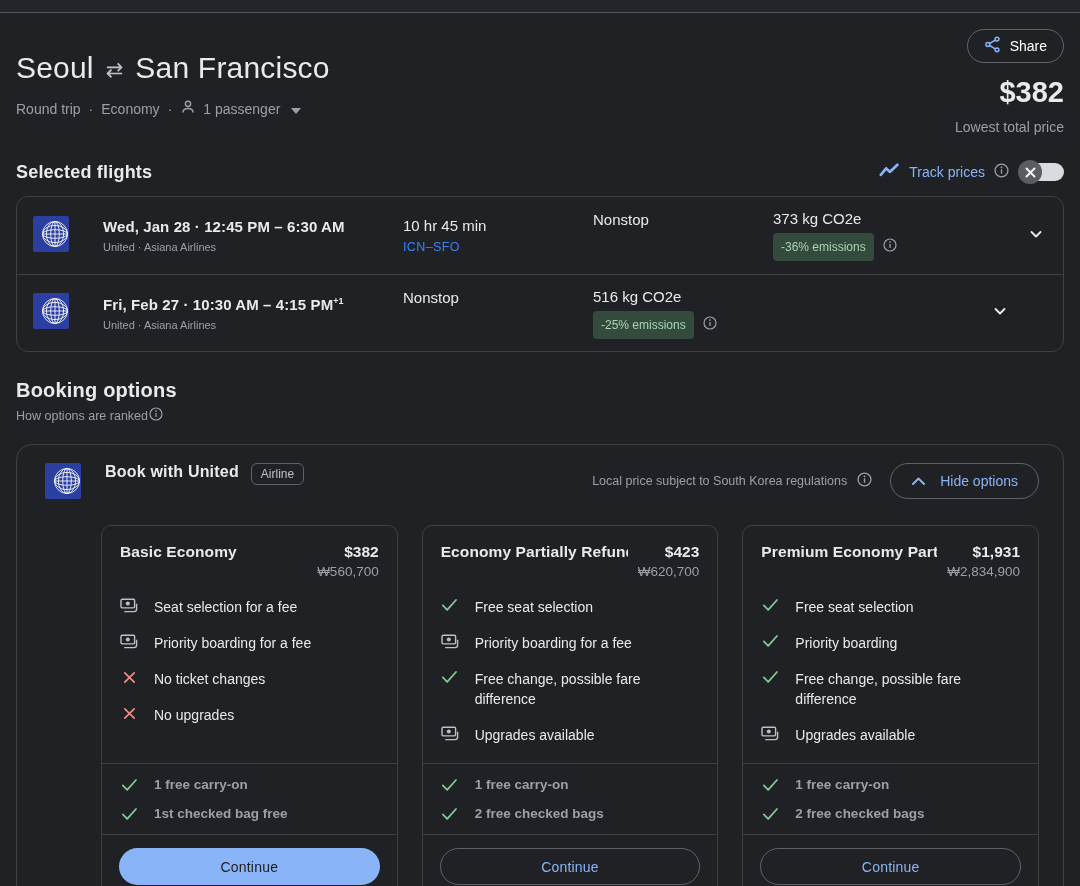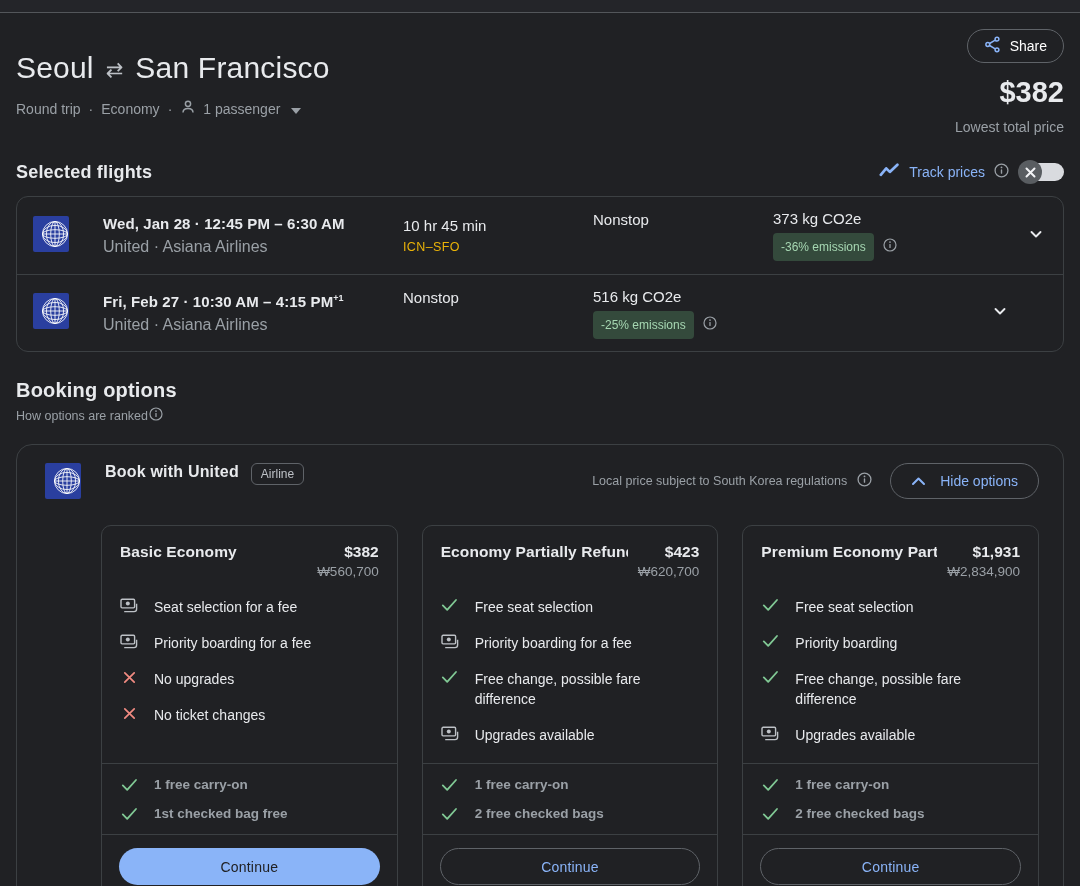--- a/index.html
+++ b/index.html
@@ -35,23 +35,23 @@
   .toggle-track { position:absolute; right:0; top:3px; width:36px; height:18px; border-radius:9px; background:#d9dbdf; }
   .toggle-thumb { position:absolute; left:0; top:0; width:24px; height:24px; border-radius:50%;
     background:#595d61; display:flex; align-items:center; justify-content:center; }
 
   .flights-card { border:1px solid #3c4043; border-radius:12px; margin-top:12px; }
   .flight-row { display:grid; grid-template-columns:70px 300px 190px 180px 1fr 36px;
     align-items:center; height:77px; padding:0 16px; cursor:pointer; }
   .flight-row + .flight-row { border-top:1px solid #3c4043; }
   .f-main { font-size:15px; font-weight:700; letter-spacing:0.1px; }
   .f-main sup { font-size:9px; }
-  .f-sub { color:#9aa0a6; font-size:16px; margin-top:6px; }
+  .f-sub { color:#9aa0a6; font-size:11px; margin-top:6px; }
   .f-dur { font-size:15px; }
-  .f-route { color:#eab308; font-size:12.5px; margin-top:6px; letter-spacing:0.4px; }
+  .f-route { color:#3b82f6; font-size:12.5px; margin-top:6px; letter-spacing:0.4px; }
   .f-stops { font-size:15px; align-self:start; margin-top:14px; }
   .f-co2 { font-size:15px; }
   .badge-row { display:flex; align-items:center; gap:9px; margin-top:6px; }
   .em-badge { background:#344a3c; color:#a6d7b2; font-size:12px; padding:7px 8px; border-radius:4px; }
   .chev-cell { justify-self:end; cursor:pointer; }
 
   
   .bo-title { font-size:20px; font-weight:700; margin-top:27px; letter-spacing:0.2px; }
   .bo-sub { display:flex; align-items:center; gap:1px; color:#9aa0a6; font-size:12.5px; margin-top:5px; }
 
@@ -330,29 +330,29 @@
                 </svg>
               </span>
             <span>Priority boarding for a fee</span>
           </div>
           <div class="feat">
             <span class="ficon">
                 <svg width="15" height="15" viewBox="0 0 15 15">
                   <path d="M2.8 2.8l9.4 9.4M12.2 2.8l-9.4 9.4" stroke="#f28b82" stroke-width="1.7" stroke-linecap="round"></path>
                 </svg>
               </span>
-            <span>No upgrades</span>
+            <span>No ticket changes</span>
           </div>
           <div class="feat">
             <span class="ficon">
                 <svg width="15" height="15" viewBox="0 0 15 15">
                   <path d="M2.8 2.8l9.4 9.4M12.2 2.8l-9.4 9.4" stroke="#f28b82" stroke-width="1.7" stroke-linecap="round"></path>
                 </svg>
               </span>
-            <span>No ticket changes</span>
+            <span>No upgrades</span>
           </div>
         </div>
         <div class="divider"></div>
         <div class="bags">
           <div class="bag">
             <span class="ficon">
                 <svg width="17" height="14" viewBox="0 0 17 14">
                   <path d="M1.8 7.4l4.4 4.4L15 2" fill="none" stroke="#81c995" stroke-width="1.8" stroke-linecap="round" stroke-linejoin="round"></path>
                 </svg>
               </span>

